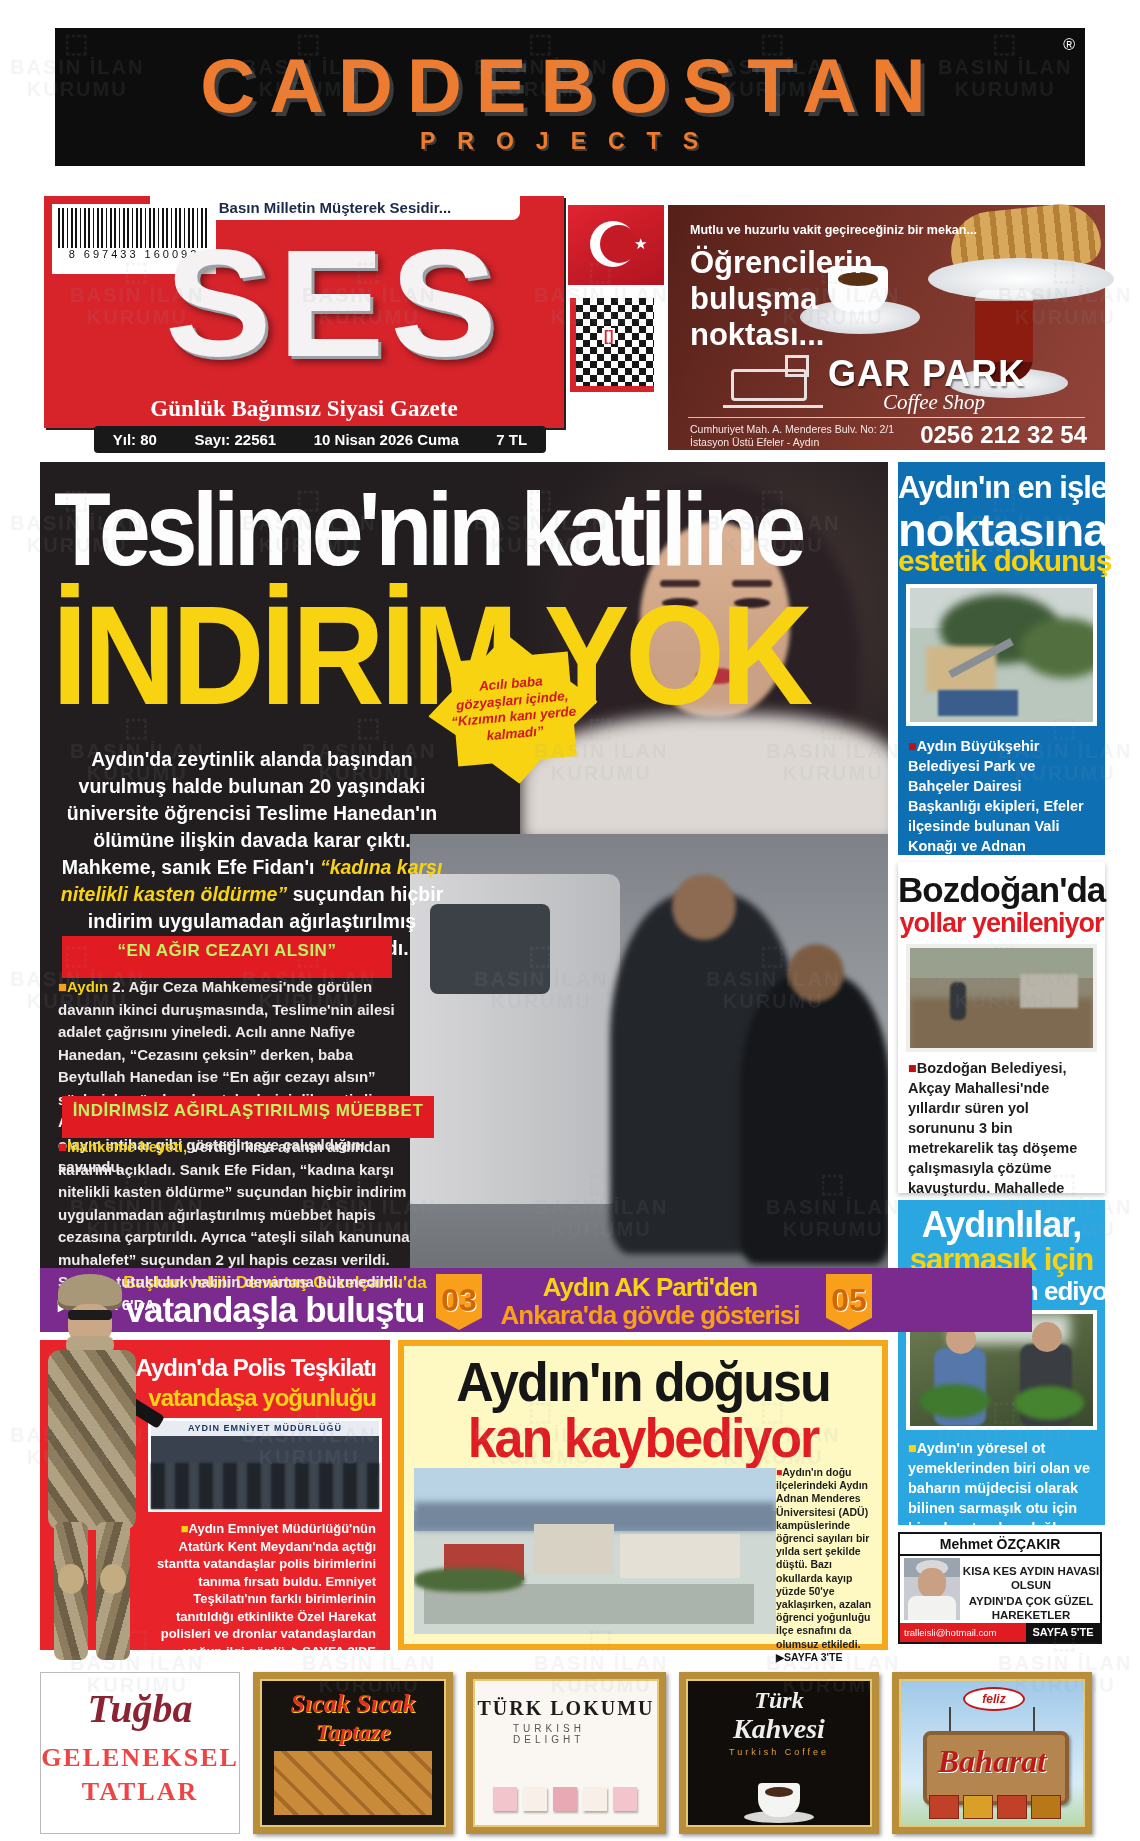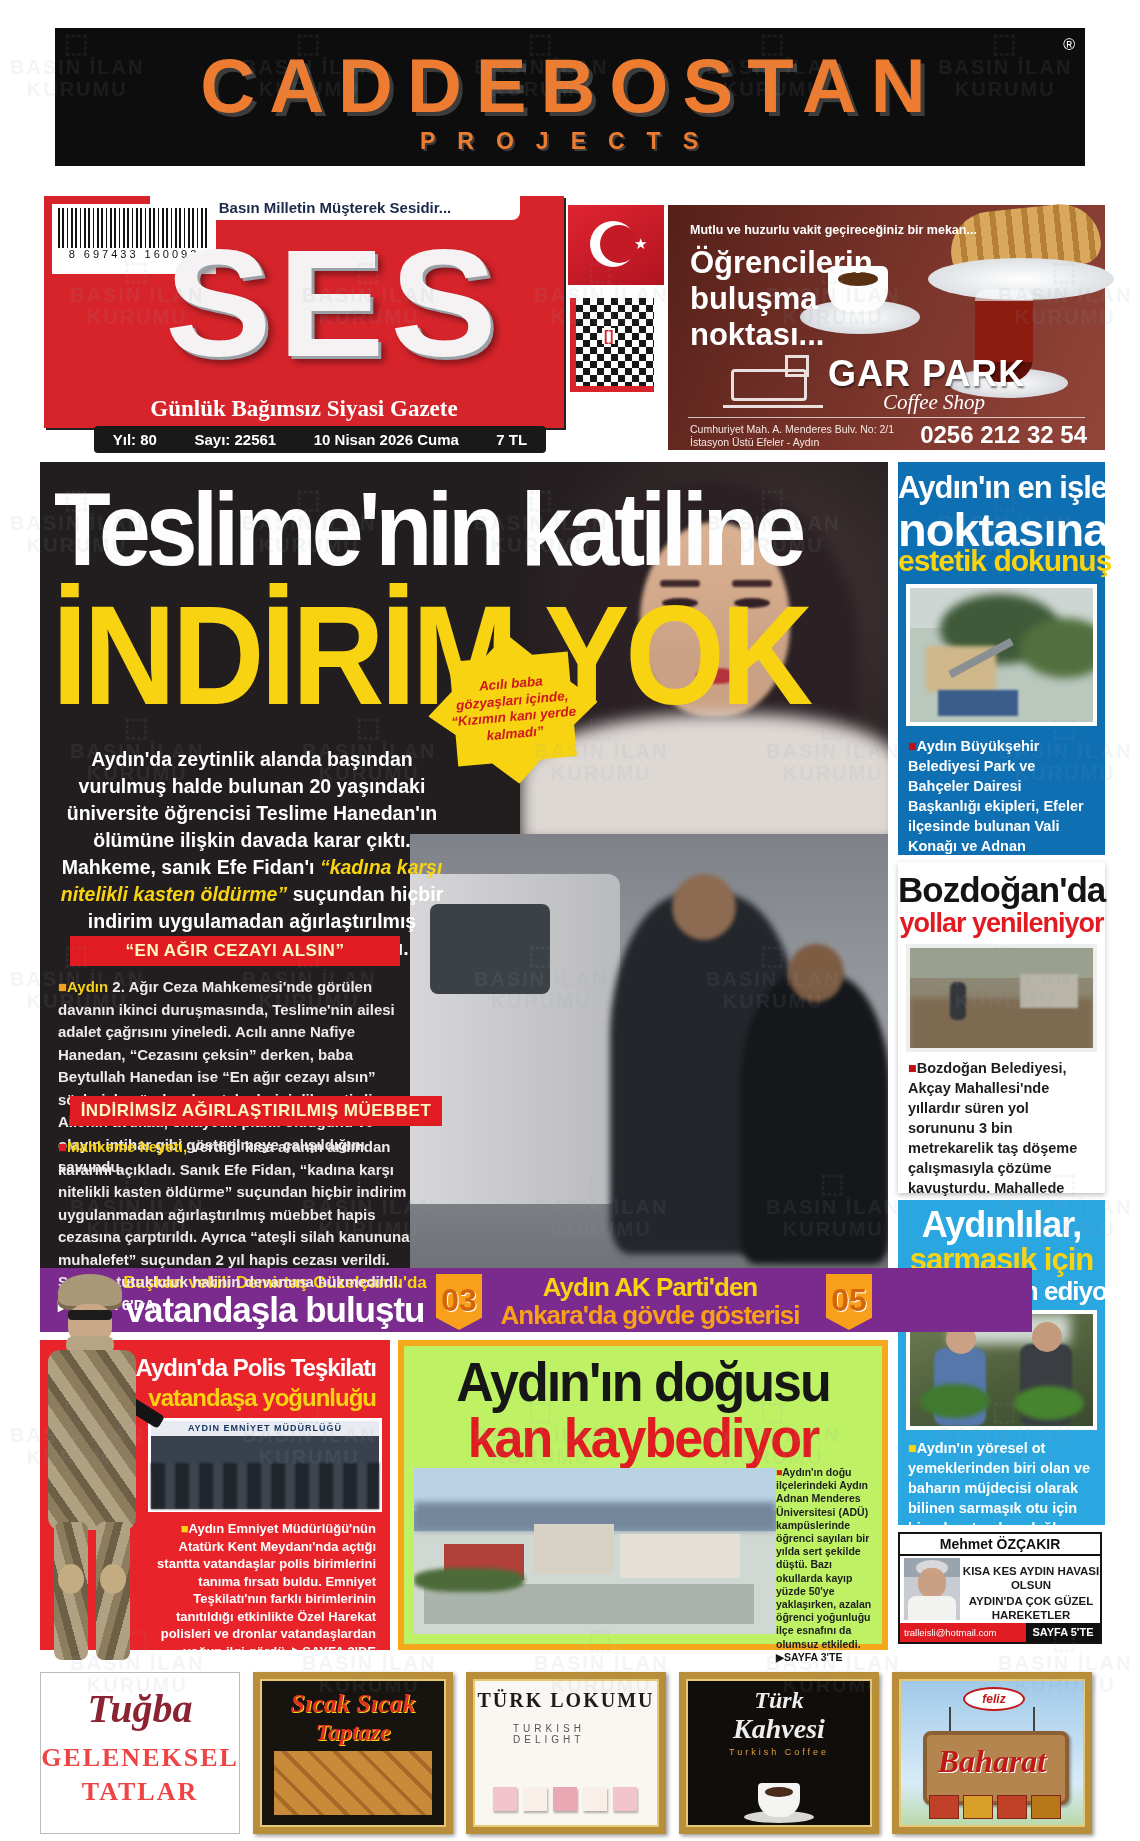--- a/index.html
+++ b/index.html
@@ -66,21 +66,21 @@
 
   
   .mainbox{left:40px;top:462px;width:848px;height:806px;background:#221e1f;}
   .hl1{position:absolute;left:14px;top:8px;color:#fdfdfd;font-size:93px;font-weight:bold;letter-spacing:-5px;
        transform:scaleY(1.12);transform-origin:left top;white-space:nowrap;z-index:3;}
   .hl2{position:absolute;left:12px;top:112px;color:#f8d312;font-size:128px;font-weight:bold;letter-spacing:-4px;
        transform:scaleY(1.1);transform-origin:left top;white-space:nowrap;z-index:3;}
   .intro{position:absolute;left:16px;top:284px;width:392px;color:#fff;font-size:19.5px;line-height:27px;
          font-weight:bold;text-align:center;z-index:3;}
   .intro .q{color:#f8d312;font-style:italic;}
-  .sechdr{position:absolute;left:30px;width:330px;height:30px;background:#e01b22;color:#fef9c3;
+  .sechdr{position:absolute;left:22px;width:330px;height:42px;background:#e01b22;color:#bef264;
           font-size:17px;font-weight:bold;line-height:30px;text-align:center;z-index:3;letter-spacing:.5px;}
   .mbody{position:absolute;left:18px;width:352px;color:#efe9e9;font-size:15px;line-height:22.5px;z-index:3;font-weight:bold;}
   .mbody .blt{color:#f3a11c;}
   .mbody .blt2{color:#e01b22;}
   .mbody .lead{color:#f8d312;}
   .mbody .pg{color:#fff;}
   
   .woman{left:480px;top:0;width:368px;height:372px;}
   .woman .bg{position:absolute;inset:0;background:radial-gradient(ellipse at 65% 40%,#4a3a38 0%,#241e20 70%);}
   .woman .hair{position:absolute;left:40px;top:18px;width:300px;height:340px;border-radius:50% 50% 40% 40%;
@@ -175,21 +175,21 @@
             background:linear-gradient(180deg,#39414e 0 60%,#545c66 60% 100%);}
   .po-cap{position:absolute;left:0;top:0;right:0;height:15px;background:#e8ecf2;color:#16335e;
           font-size:9px;font-weight:bold;text-align:center;line-height:15px;letter-spacing:1px;}
   .po-figs{position:absolute;left:0;bottom:0;right:0;height:46px;
            background:repeating-linear-gradient(90deg,#20252c 0 14px,#3c444e 14px 24px);filter:blur(1px);}
   .po-body{position:absolute;right:14px;top:180px;width:238px;color:#fff;font-size:13px;line-height:17.5px;
            font-weight:bold;text-align:right;}
   .po-body .blt{color:#f8d312;}
 
   
-  .east{left:398px;top:1340px;width:490px;height:310px;background:#bef264;border:6px solid #f5a81c;box-sizing:border-box;}
+  .east{left:398px;top:1340px;width:490px;height:310px;background:#fef9c3;border:6px solid #f5a81c;box-sizing:border-box;}
   .ea-t1{position:absolute;left:0;right:0;top:6px;text-align:center;color:#161616;font-size:52px;font-weight:bold;letter-spacing:-2px;transform:scaleY(1.05);}
   .ea-t2{position:absolute;left:0;right:0;top:62px;text-align:center;color:#e01b22;font-size:52px;font-weight:bold;letter-spacing:-2px;transform:scaleY(1.05);}
   .ea-photo{position:absolute;left:10px;top:122px;width:362px;height:166px;
             background:linear-gradient(180deg,#b9d2e4 0 26%,#8aa0b4 26% 38%,#cfd8d2 38% 100%);}
   .ea-photo .m{position:absolute;left:0;top:34px;width:100%;height:28px;background:#74879c;filter:blur(3px);}
   .ea-photo .b1{position:absolute;left:120px;top:56px;width:80px;height:50px;background:#d8d2c4;}
   .ea-photo .b2{position:absolute;left:206px;top:66px;width:120px;height:44px;background:#e4e0d6;}
   .ea-photo .b3{position:absolute;left:30px;top:76px;width:80px;height:36px;background:#b04038;}
   .ea-photo .b4{position:absolute;left:10px;top:116px;width:330px;height:40px;background:#aab4ac;}
   .ea-photo .g{position:absolute;left:0px;top:100px;width:110px;height:24px;border-radius:40%;background:#4d6b3a;filter:blur(2px);}
@@ -219,21 +219,21 @@
           font-weight:bold;font-size:26px;letter-spacing:2px;}
   .ad2{left:253px;background:#17130f;}
   .ad2 .s1{position:absolute;left:0;right:0;top:10px;text-align:center;color:#e03020;font-style:italic;font-weight:bold;
            font-family:"Liberation Serif",serif;font-size:26px;text-shadow:1px 1px 0 #f8d312;}
   .ad2 .s2{position:absolute;left:0;right:0;top:40px;text-align:center;color:#e03020;font-style:italic;font-weight:bold;
            font-family:"Liberation Serif",serif;font-size:24px;text-shadow:1px 1px 0 #f8d312;}
   .ad2 .bak{position:absolute;left:14px;right:14px;bottom:12px;height:64px;
             background:repeating-linear-gradient(45deg,#c98a3a 0 14px,#a66a28 14px 18px),
                        repeating-linear-gradient(-45deg,transparent 0 14px,rgba(60,30,0,.5) 14px 18px);}
   .ad3{left:466px;background:#faf7f2;}
-  .ad3 .t1{position:absolute;left:0;right:0;top:10px;text-align:center;color:#1c1c1c;
+  .ad3 .t1{position:absolute;left:0;right:0;top:18px;text-align:center;color:#1c1c1c;
            font-family:"Liberation Serif",serif;font-weight:bold;font-size:20px;letter-spacing:2px;}
   .ad3 .t2{position:absolute;left:0;right:0;top:44px;color:#555;font-size:10px;letter-spacing:4px;margin-left:40px;}
   .ad3 .cubes{position:absolute;left:20px;bottom:16px;display:flex;gap:6px;}
   .ad3 .cubes i{width:24px;height:24px;display:block;box-shadow:1px 2px 2px rgba(0,0,0,.3);}
   .ad4{left:679px;background:#100d0b;}
   .ad4 .t1{position:absolute;left:0;right:0;top:8px;text-align:center;color:#eee;font-family:"Liberation Serif",serif;
            font-style:italic;font-weight:bold;font-size:24px;}
   .ad4 .t2{position:absolute;left:0;right:0;top:34px;text-align:center;color:#eee;font-family:"Liberation Serif",serif;
            font-style:italic;font-weight:bold;font-size:28px;}
   .ad4 .t3{position:absolute;left:0;right:0;top:68px;text-align:center;color:#e0a040;font-size:9px;letter-spacing:3px;}

